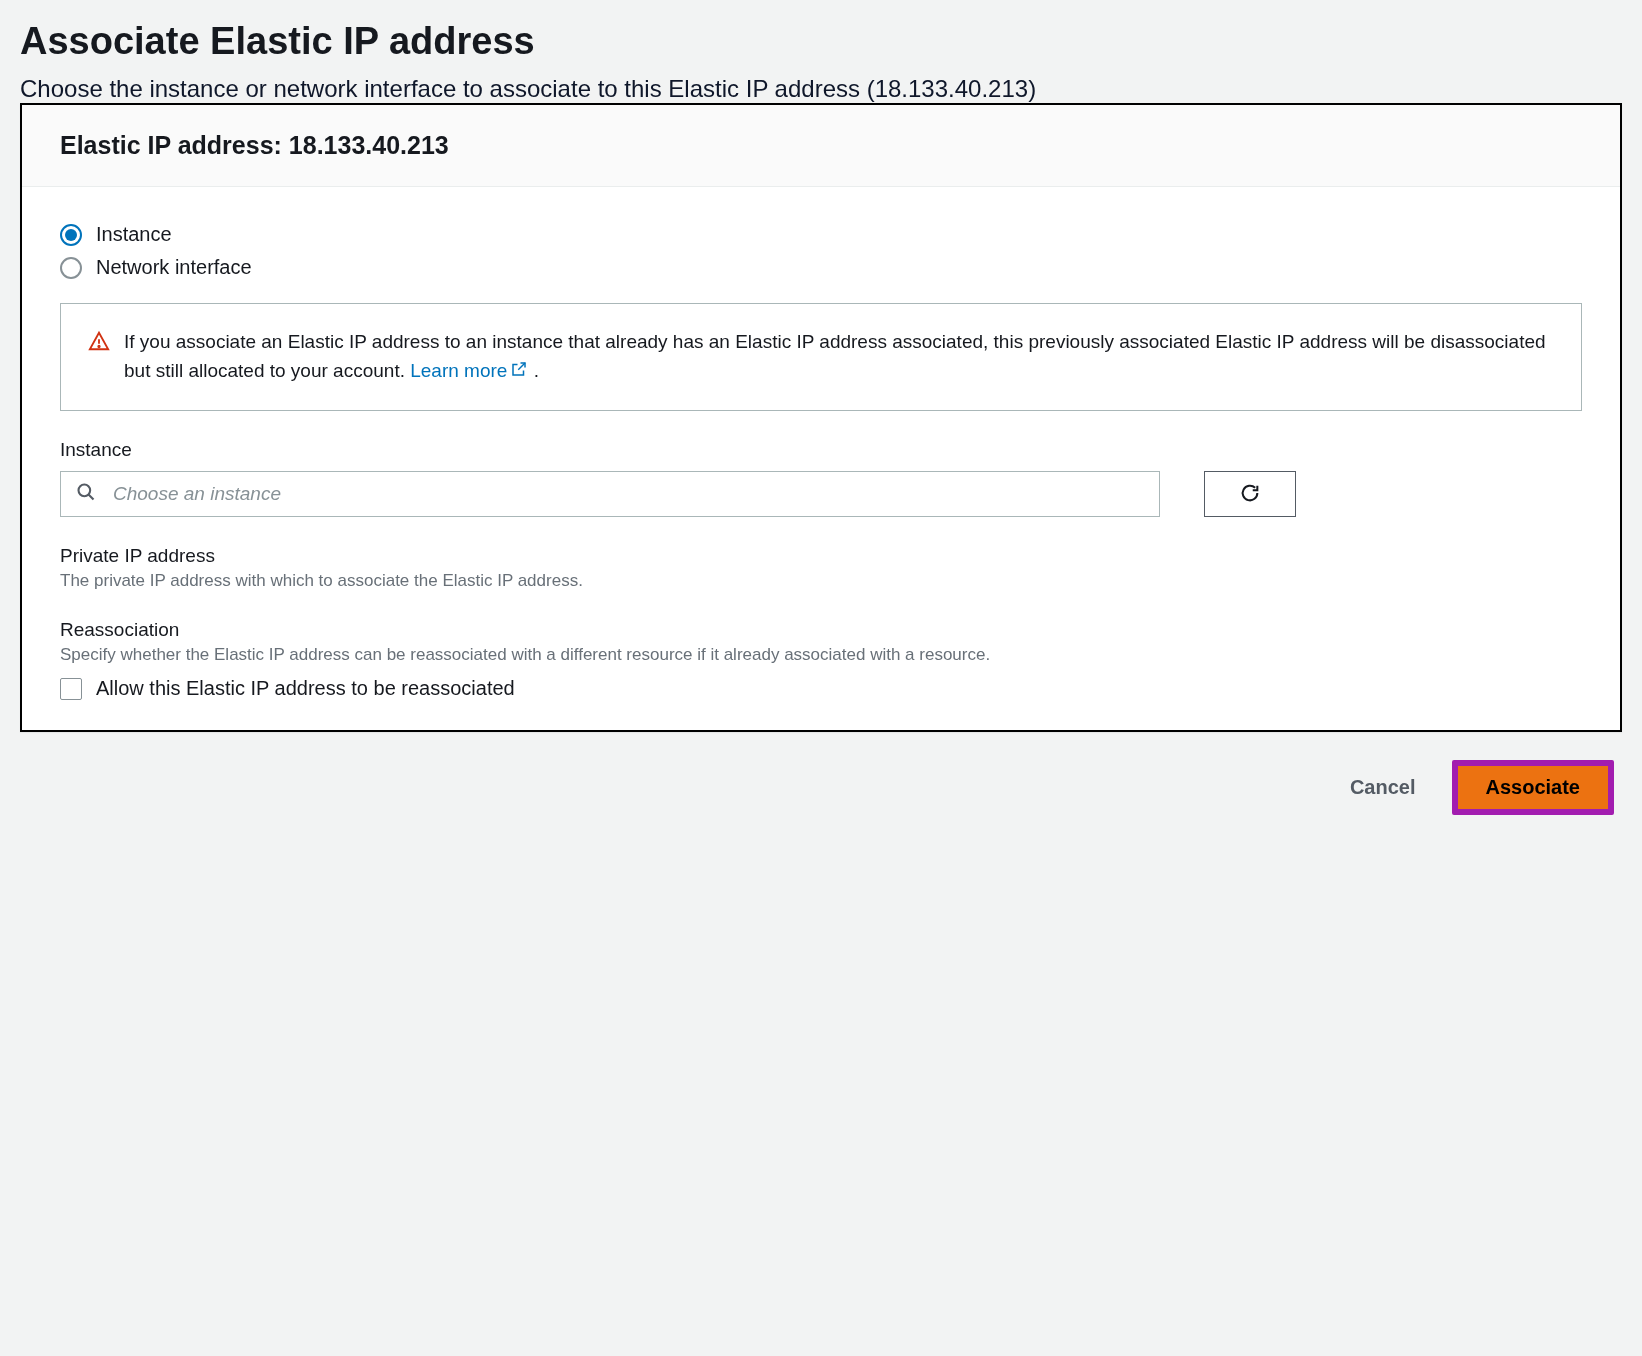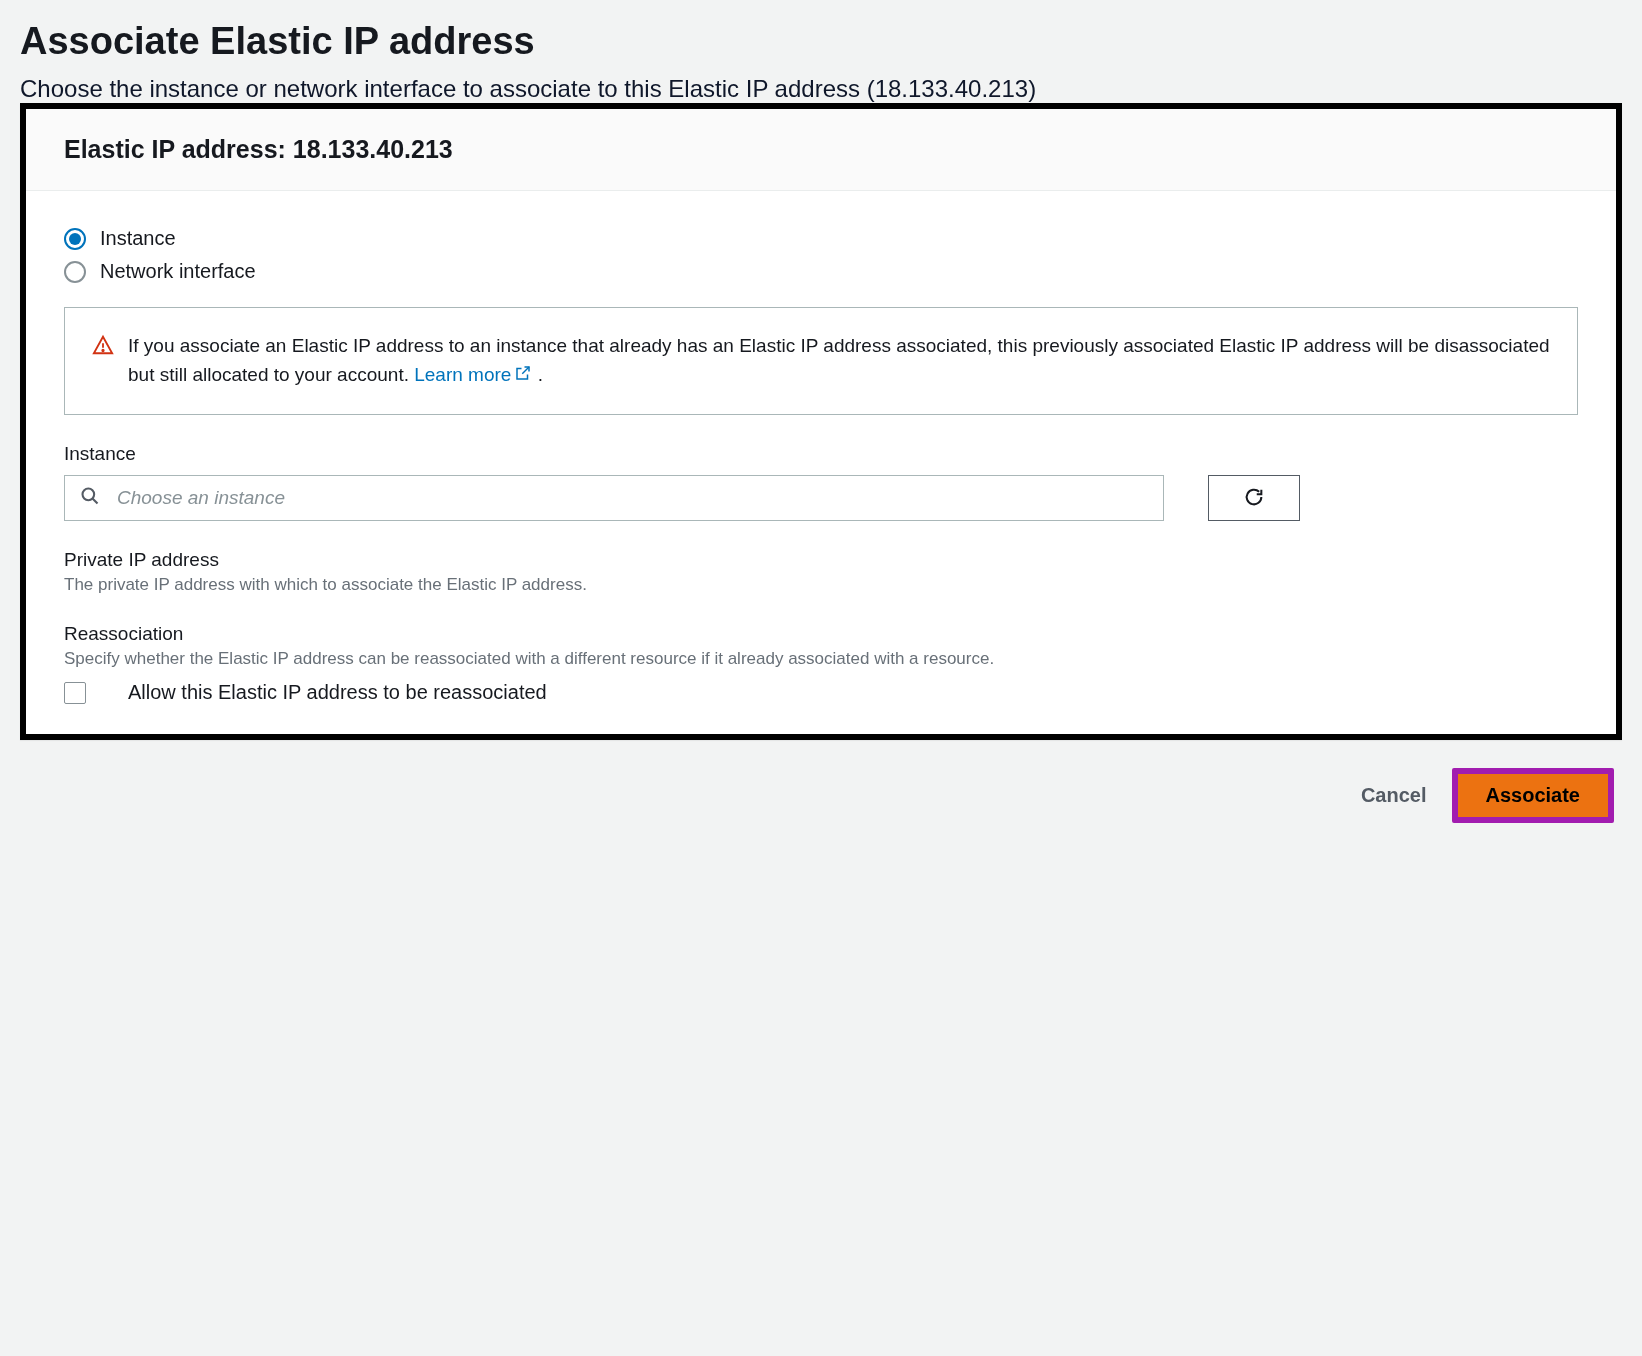--- a/index.html
+++ b/index.html
@@ -19,21 +19,21 @@
       font-weight: 700;
       color: #16191f;
       margin-bottom: 12px;
     }
     .page-subtitle {
       font-size: 24px;
       color: #0f172a;
     }
     .panel {
       background: #fff;
-      border: 6px solid #000000;
+      border: 2px solid #000000;
       box-shadow: 0 1px 1px rgba(0,0,0,0.05);
     }
     .panel-header {
       background: #fafafa;
       border-bottom: 1px solid #eaeded;
       padding: 26px 38px;
     }
     .panel-header-title {
       font-size: 25px;
       font-weight: 700;
@@ -159,41 +159,40 @@
       display: inline-flex;
       align-items: center;
       justify-content: center;
       cursor: pointer;
     }
     .checkbox-row {
       display: flex;
       align-items: center;
       cursor: pointer;
       margin-top: 2px;
-      gap: 28px;
     }
     .checkbox {
       width: 22px;
       height: 22px;
       border: 1px solid #879196;
       border-radius: 2px;
       margin-right: 14px;
       flex-shrink: 0;
       background: #fff;
     }
     .checkbox-label {
       font-size: 20px;
       color: #16191f;
     }
     .footer {
       display: flex;
       justify-content: flex-end;
       align-items: center;
       padding: 28px 8px 10px 0;
-      gap: 19px;
+      gap: 30px;
     }
     .cancel-btn {
       border: none;
       background: transparent;
       font-size: 20px;
       font-weight: 700;
       color: #545b64;
       cursor: pointer;
       padding: 10px 6px;
     }

